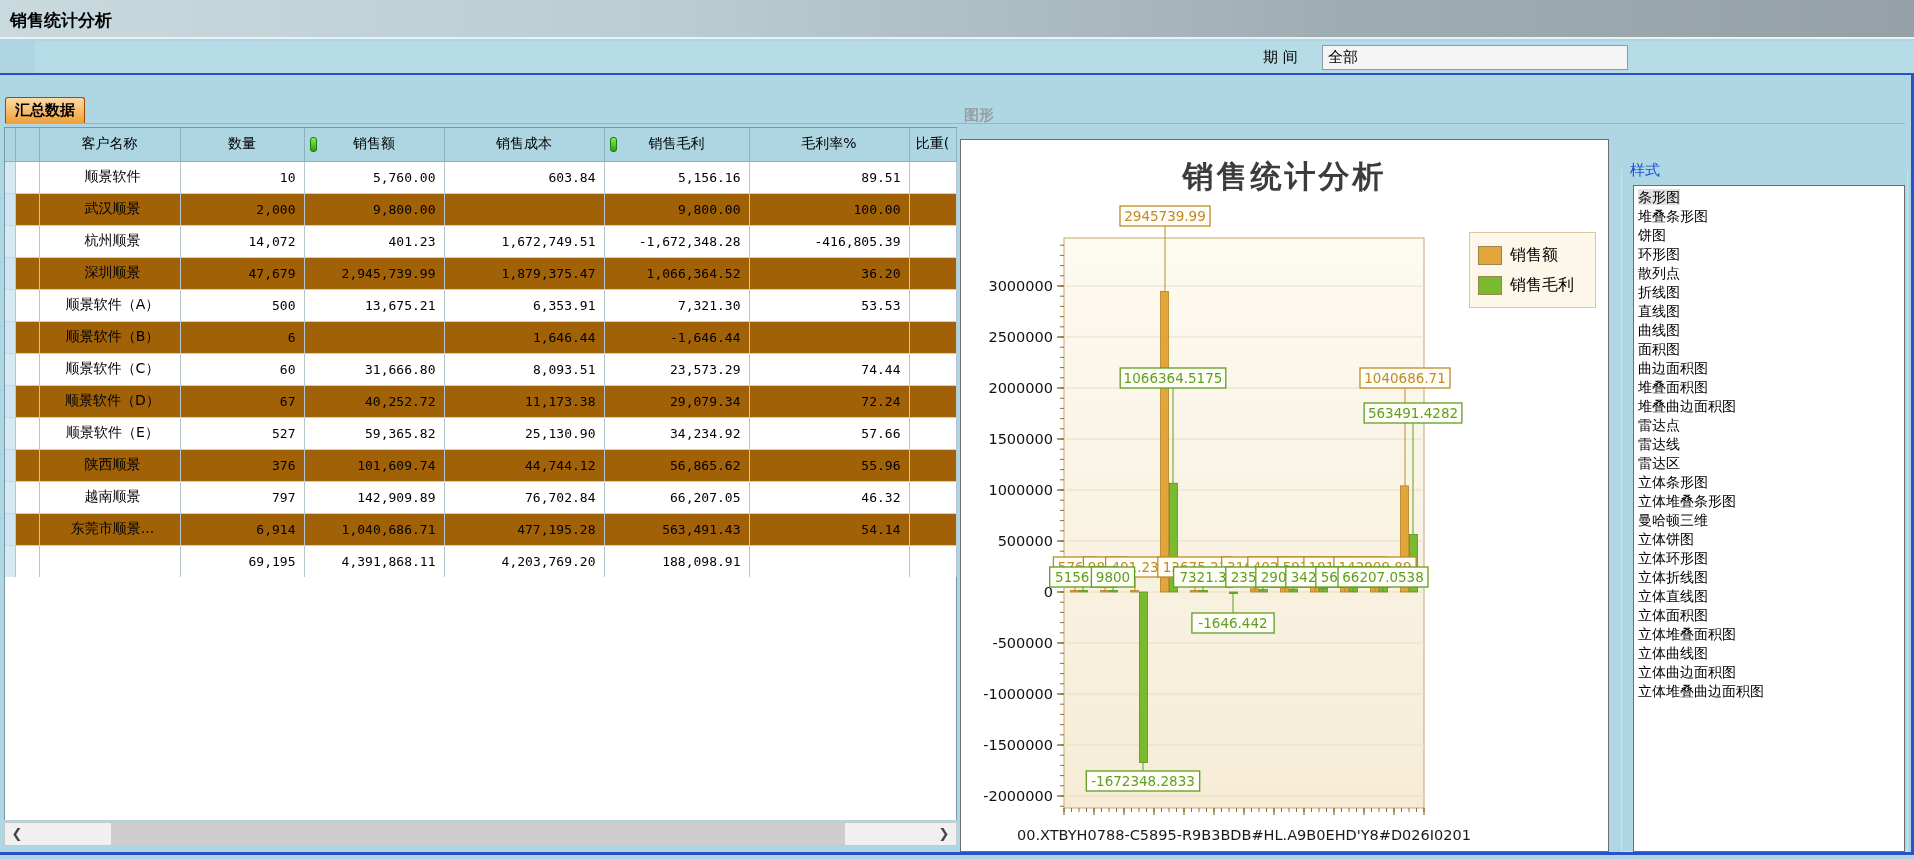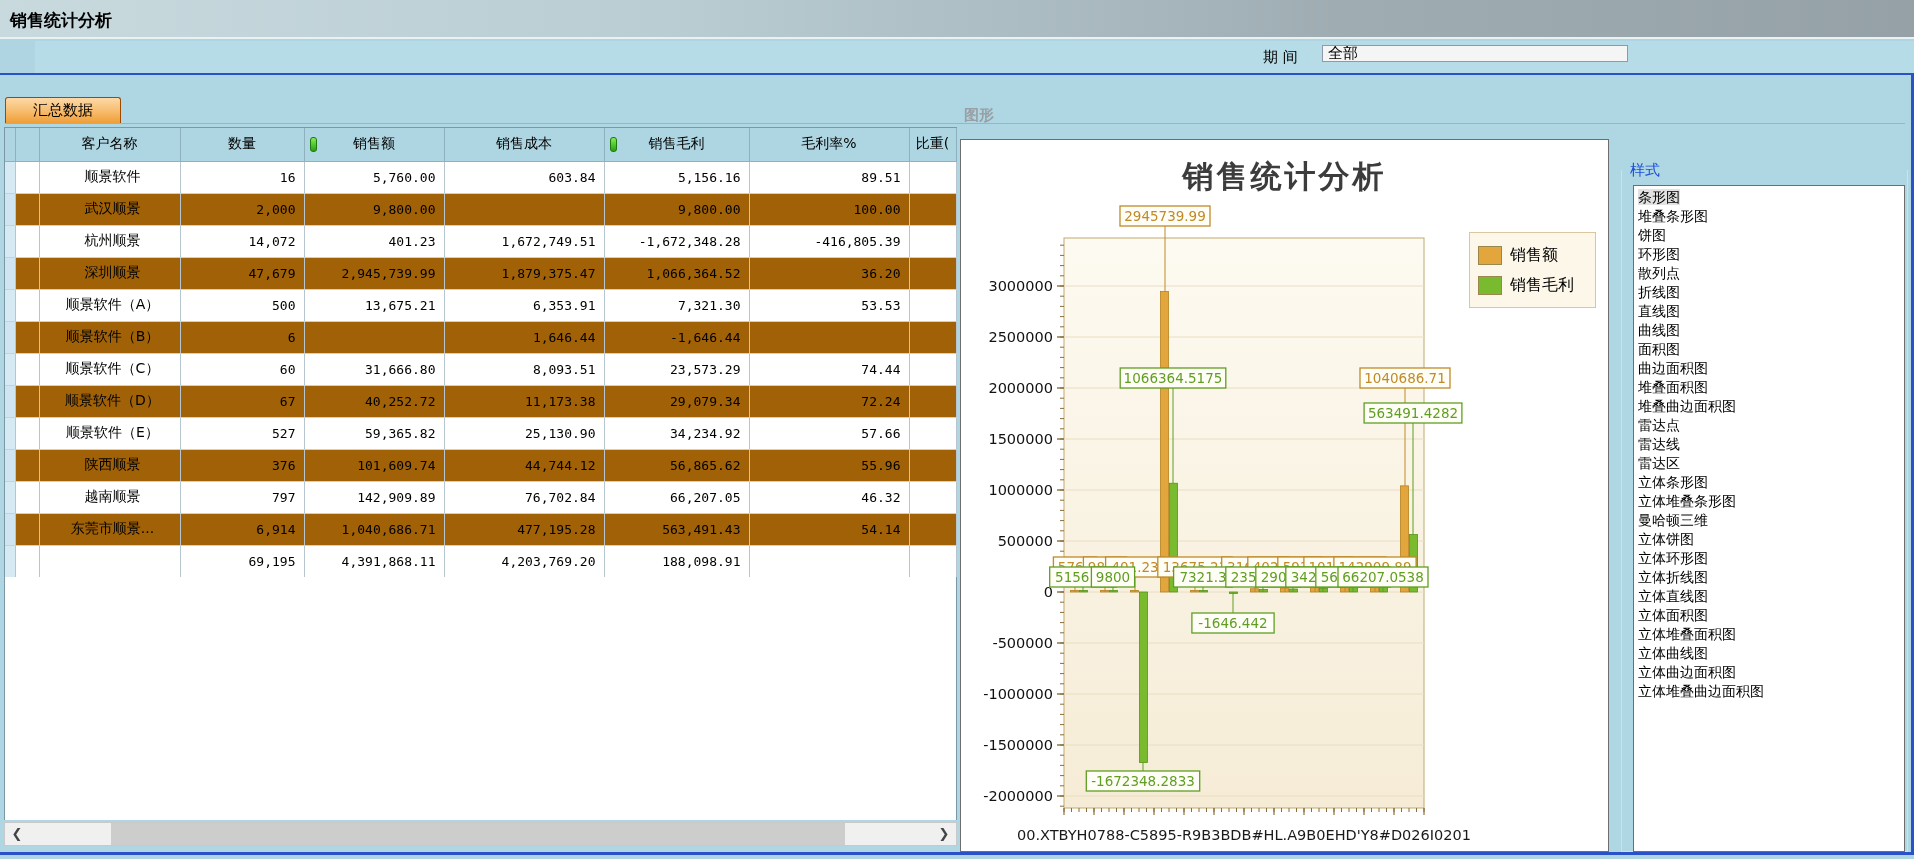--- a/index.html
+++ b/index.html
@@ -7,35 +7,35 @@
 
   
   .titlebar { position:absolute; left:0; top:0; width:1914px; height:39px;
     background:linear-gradient(90deg,#c9dade 0%,#b9cdd3 35%,#9fadb3 70%,#95a1a7 100%);
     border-bottom:2px solid #e9f1f3; }
   .titlebar .t { position:absolute; left:10px; top:9px; font-size:17px; font-weight:bold; color:#000; }
 
   
   .periodband { position:absolute; left:0; top:41px; width:1914px; height:32px; background:#B6DCE8;margin-left:35px; }
   .period-label { position:absolute; left:1228px; top:7px; font-size:15px; color:#000; }
-  .period-input { position:absolute; left:1287px; top:4px; width:306px; height:17px;
+  .period-input { position:absolute; left:1287px; top:4px; width:306px; height:25px;
     background:#f5f5f5; border:1px solid #8e9aa5; font-size:15px; padding:2px 5px; color:#000;
     font-family:"DejaVu Sans", sans-serif; }
 
   .blueline { position:absolute; left:0; top:73px; width:1914px; height:2px; background:#2a52c8; }
 
   
   .content { position:absolute; left:0; top:75px; width:1914px; height:780px;
     background:#AFD6E3; border-right:3px solid #2a52c8; border-bottom:3px solid #2a52c8; }
 
   
-  .tab { position:absolute; left:5px; top:22px; width:116px; height:27px;
+  .tab { position:absolute; left:5px; top:22px; width:80px; height:27px;
     background:linear-gradient(180deg,#fdd9a8 0%,#f7b968 55%,#ef9c33 100%);
     border:1px solid #9c4a00; border-bottom:none; border-radius:3px 3px 0 0;
-    font-size:15px; font-weight:normal; text-align:center; line-height:25px; color:#000; }
+    font-size:15px; font-weight:bold; text-align:center; line-height:25px; color:#000; }
   .tabstrip-line { position:absolute; left:5px; top:48px; width:1900px; height:1px; background:#d9a860; }
 
   
   .grid { position:absolute; left:4px; top:52px; width:953px; height:693px;
     background:#fff; border:1px solid #7d98a5; }
   table.dg { border-collapse:collapse; table-layout:fixed; width:951px; }
   table.dg th, table.dg td { border-right:1px solid #b7c6ce; border-bottom:1px solid #c5d2d8;
     height:32px; overflow:hidden; white-space:nowrap; }
   table.dg th { background:#AED6E2; font-size:14px; font-weight:normal; color:#000; position:relative; }
   table.dg thead th { height:33px; border-bottom:1px solid #8fb0bd; border-right:1px solid #8fb0bd; }
@@ -122,21 +122,21 @@
             <th><span class="hdr-icon"></span><span>销售毛利</span></th>
             <th><span>毛利率%</span></th>
             <th><span>比重(</span></th>
           </tr>
         </thead>
       <tbody id="grid-body">
           <tr>
             <td class="c-sel"></td>
             <td></td>
             <td class="c-name">顺景软件</td>
-            <td class="c-num">16</td>
+            <td class="c-num">10</td>
             <td class="c-num">5,760.00</td>
             <td class="c-num">603.84</td>
             <td class="c-num">5,156.16</td>
             <td class="c-num">89.51</td>
             <td class="c-num"></td>
           </tr>
           <tr class="stripe">
             <td class="c-sel"></td>
             <td></td>
             <td class="c-name">武汉顺景</td>

